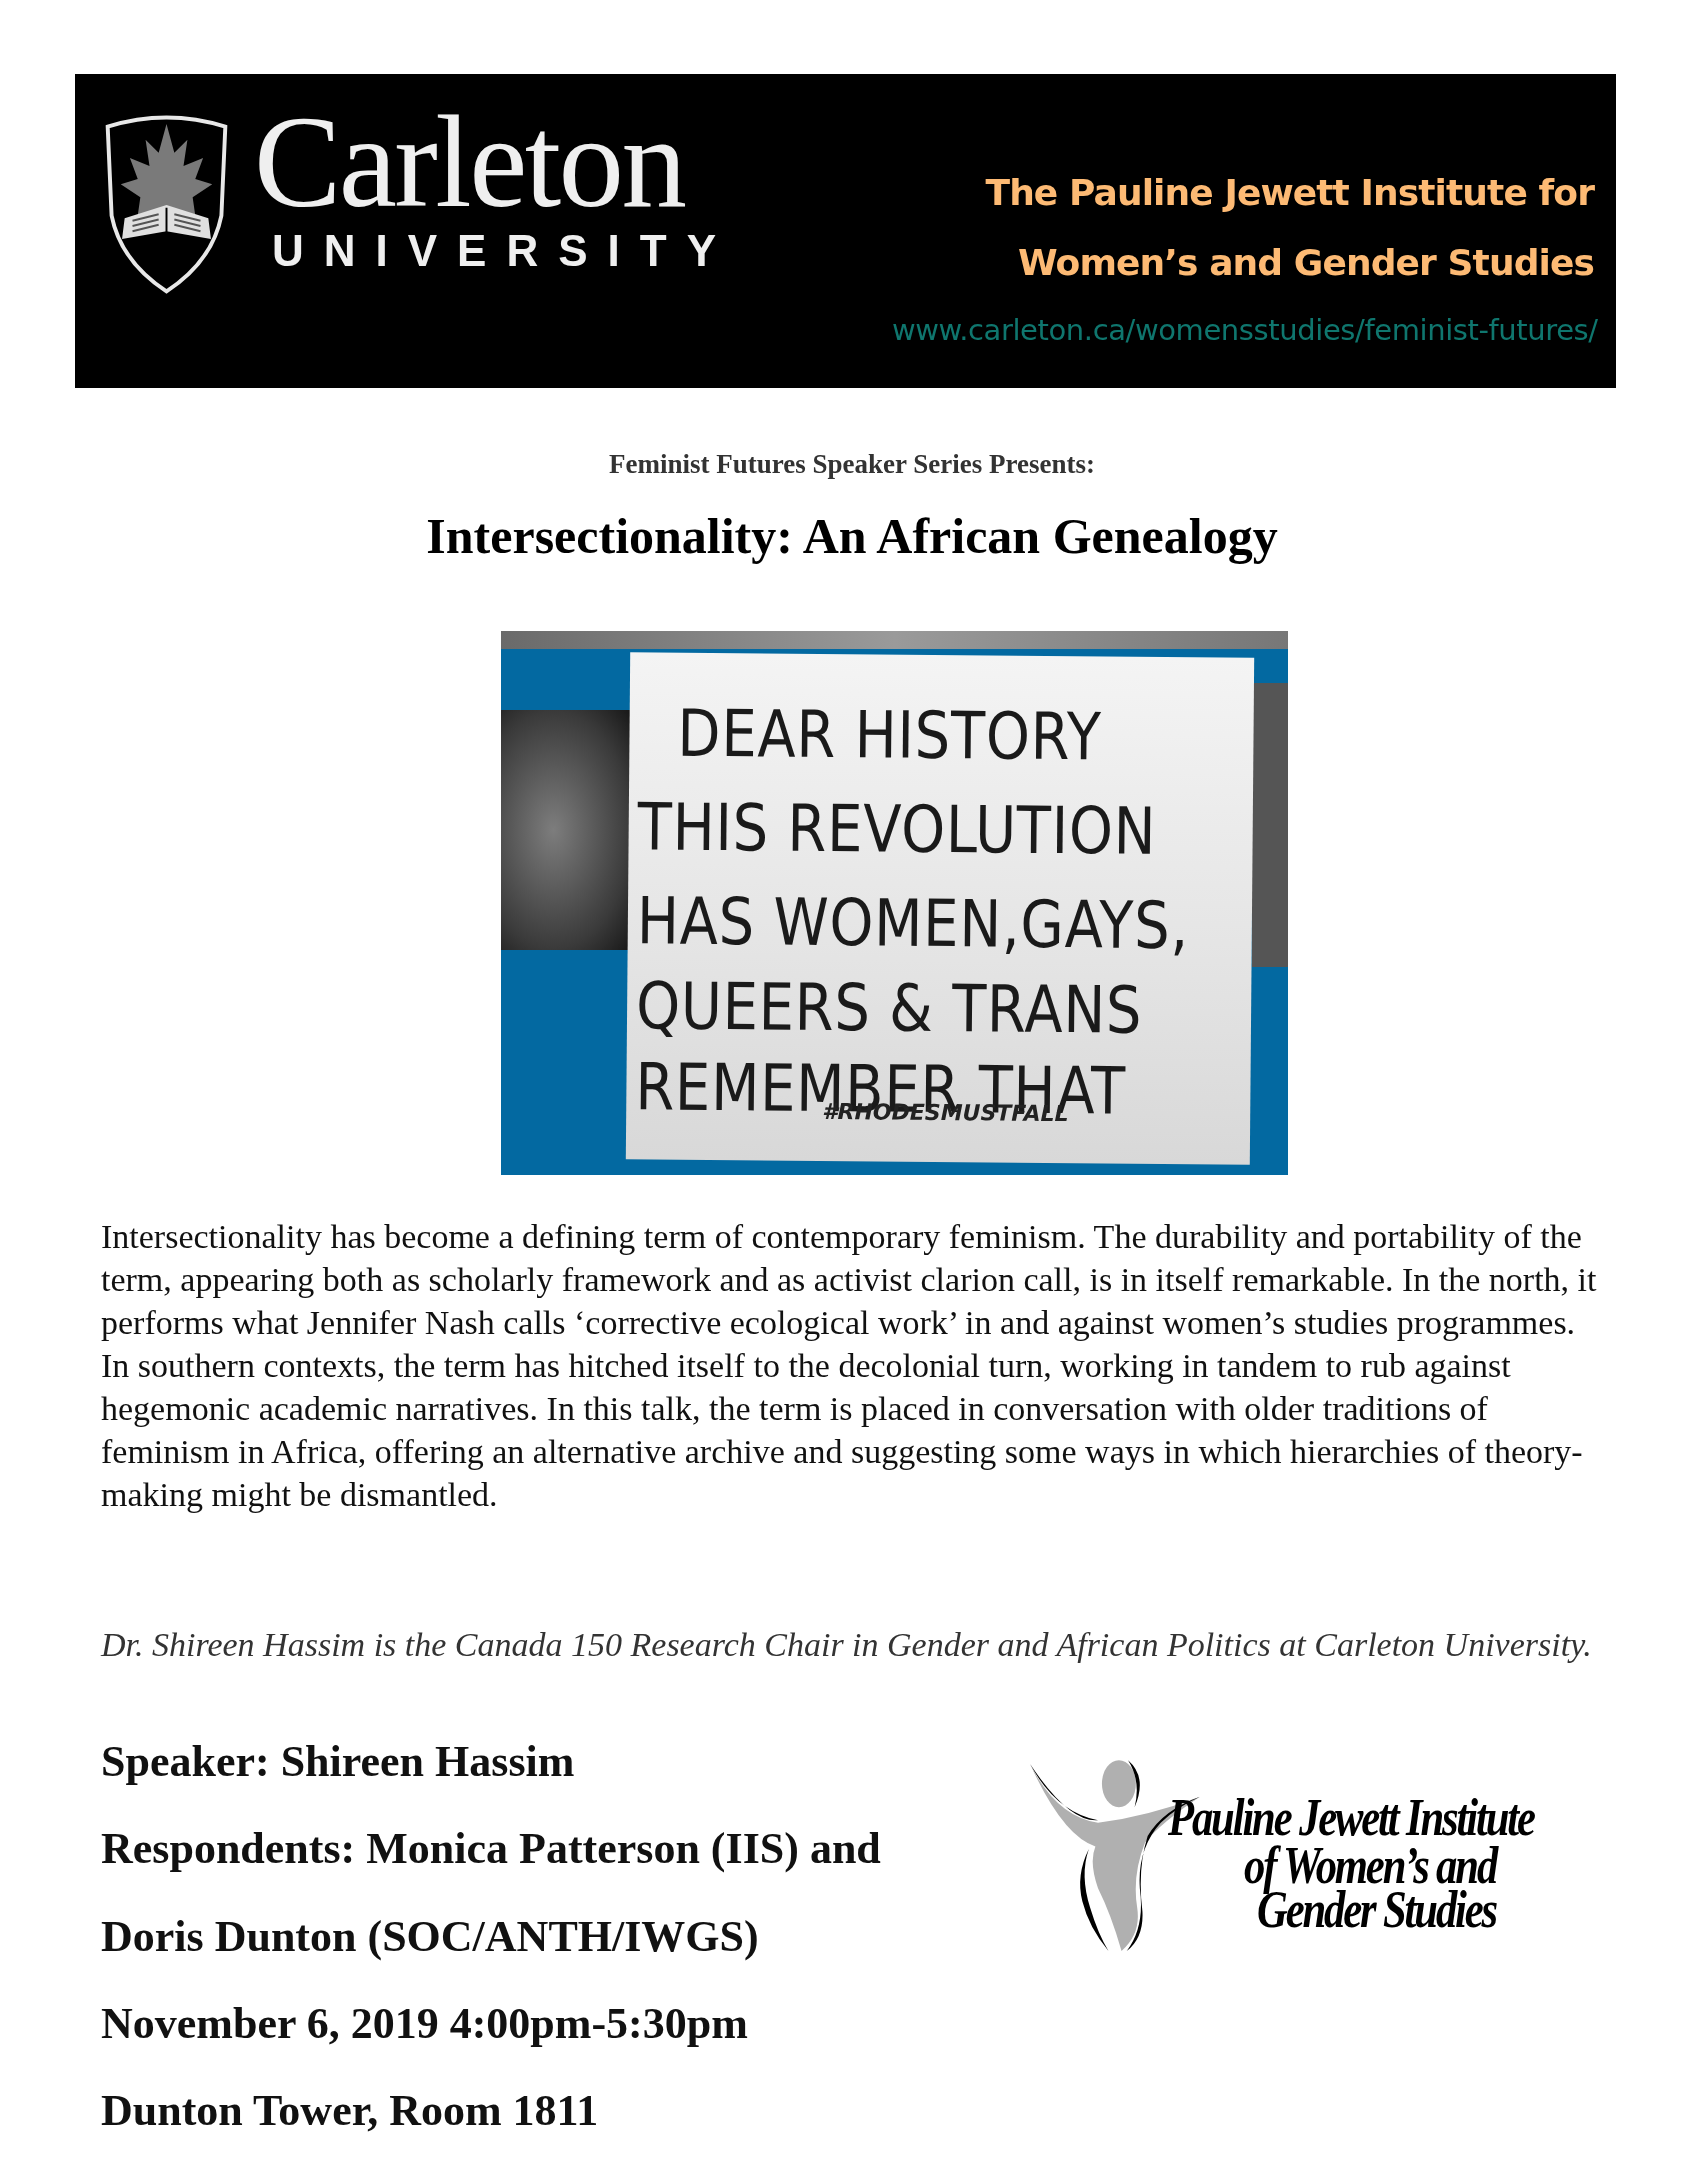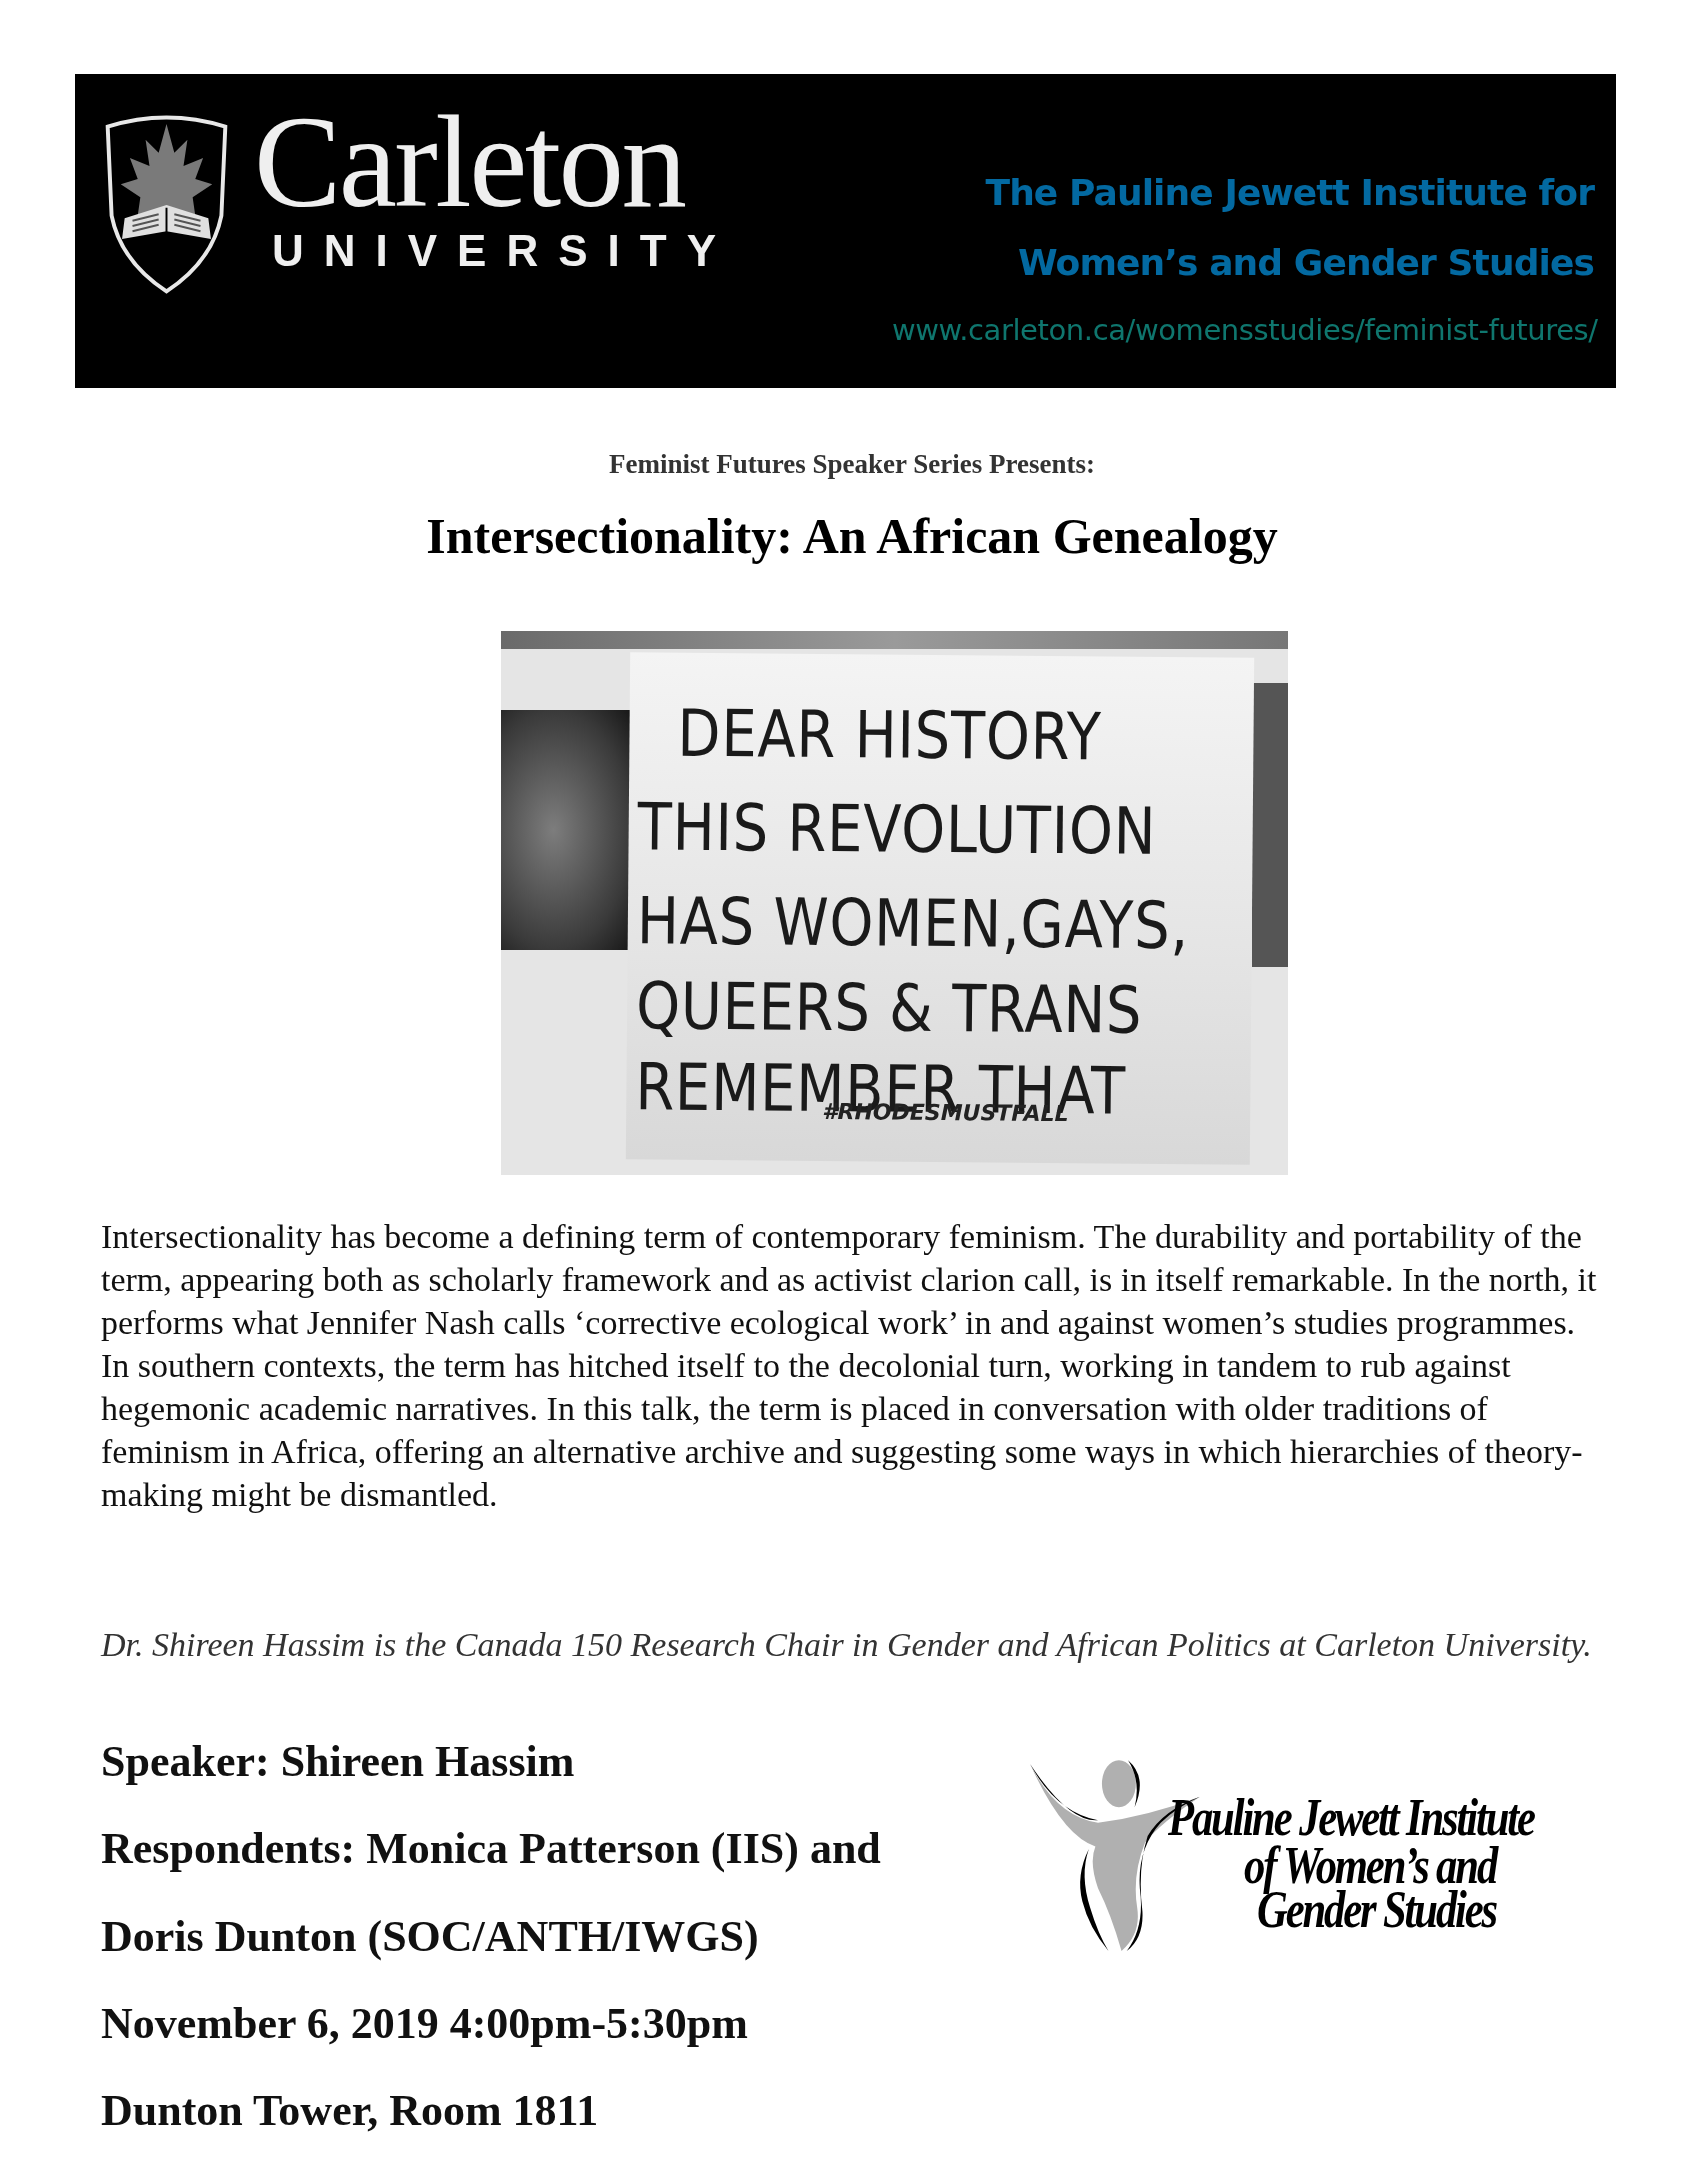--- a/index.html
+++ b/index.html
@@ -4,30 +4,30 @@
 <style>
   html, body { margin: 0; padding: 0; background: #ffffff; }
   body { width: 1704px; height: 2205px; position: relative; overflow: hidden; font-family: "Liberation Serif", serif; color: #111; }
   .abs { position: absolute; }
 
   
   #banner { left: 75px; top: 74px; width: 1541px; height: 314px; background: #000; }
   #crest { left: 26px; top: 37px; width: 131px; height: 183px; }
   #carleton-word { left: 179px; top: 22px; font-family: "Liberation Serif", serif; font-size: 131px; color: #efefef; letter-spacing: -2.6px; line-height: 1; }
   #university-word { left: 197px; top: 155px; font-family: "Liberation Sans", sans-serif; font-weight: bold; font-size: 44px; color: #efefef; letter-spacing: 20px; line-height: 1; }
-  .inst-line { right: 22px; text-align: right; font-family: "DejaVu Sans", sans-serif; font-weight: bold; color: #0369a1; font-size: 36px; line-height: 1; letter-spacing: -0.9px; }
+  .inst-line { right: 22px; text-align: right; font-family: "DejaVu Sans", sans-serif; font-weight: bold; color: #fdba74; font-size: 36px; line-height: 1; letter-spacing: -0.9px; }
   #inst-l1 { top: 101px; }
   #inst-l2 { top: 171px; }
   #inst-url { right: 18.3px; top: 242px; font-family: "DejaVu Sans", sans-serif; color: #0f766e; font-size: 29px; line-height: 1; letter-spacing: -0.4px; text-align: right; }
 
   #series { left: 0; width: 1704px; top: 441px; text-align: center; font-weight: bold; font-size: 27px; color: #333; margin-top: 8px; }
   #title { left: 0; width: 1704px; top: 507px; text-align: center; font-weight: bold; font-size: 50px; color: #000; }
 
   
-  #photo { left: 501px; top: 631px; width: 787px; height: 544px; background: #e5e5e5; overflow: hidden; }
+  #photo { left: 501px; top: 631px; width: 787px; height: 544px; background: #0369a1; overflow: hidden; }
   #photo .bg1 { left: 0; top: 0; width: 787px; height: 17.5px; background: linear-gradient(90deg,#6a6a6a,#9a9a9a,#777); }
   #photo .bg2 { left: 0; top: 79px; width: 131px; height: 240px; background: radial-gradient(ellipse at 40% 50%, #7d7d7d, #3a3a3a 70%, #161616); }
   #photo .bg3 { left: 751px; top: 52px; width: 36px; height: 284px; background: #555; }
   #sign { left: 127px; top: 24px; width: 624px; height: 507px; background: linear-gradient(180deg,#f4f4f4,#e4e4e4 60%,#d8d8d8); transform: rotate(0.5deg); }
   .sign-line { position: absolute; left: 8.7px; font-family: "DejaVu Sans", sans-serif; color: #1a1a1a; font-size: 65px; line-height: 1; letter-spacing: 0.9px; white-space: nowrap; transform: scaleX(0.86); transform-origin: left; }
   #sign-hash { position: absolute; left: 196px; top: 445px; font-family: "DejaVu Sans", sans-serif; font-style: italic; font-weight: bold; font-size: 22px; color: #222; }
 
   
   #abstract { left: 101px; top: 1215px; width: 1502px; font-size: 34px; line-height: 43px; color: #111; }
   #bio { left: 101px; top: 1623px; width: 1502px; font-size: 34px; line-height: 43px; font-style: italic; color: #333; }

